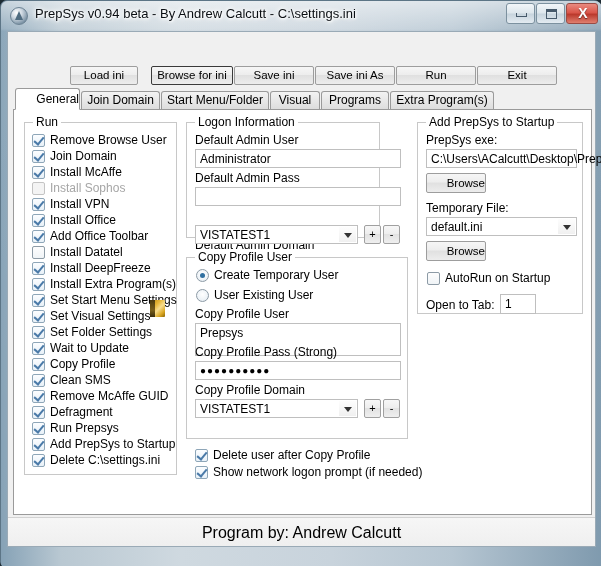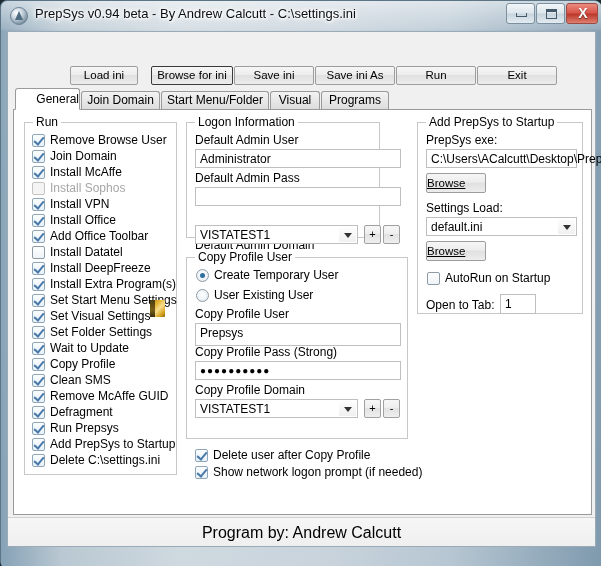--- a/index.html
+++ b/index.html
@@ -184,21 +184,21 @@
   .smallbtn {
     position:absolute; width:17px; height:19px;
     background: linear-gradient(180deg,#f7f7f7 0%, #eeeeee 45%, #e2e2e2 50%, #efefef 100%);
     border:1px solid #a0a0a0; box-sizing:border-box; border-radius:2px;
     font-size:11px; text-align:center; line-height:17px; color:#000;
   }
   .pbtn {
     position:absolute; height:20px;
     background: linear-gradient(180deg,#f6f6f6 0%, #ededed 45%, #e0e0e0 50%, #ededed 100%);
     border:1px solid #9d9d9d; box-sizing:border-box; border-radius:2px;
-    font-size:11.5px; color:#000; text-align:left; line-height:18px;text-decoration:underline;
+    font-size:11.5px; color:#000; text-align:right; line-height:18px;
   }
   #vpn-icon {
     position:absolute; left:136px; top:190px; width:15px; height:17px;
     background: linear-gradient(135deg, #b8860b 0%, #e8b83a 35%, #f7dd8e 55%, #d9a520 80%, #8a6508 100%);
     border-radius:1px;
   }
   #vpn-icon:before{
     content:""; position:absolute; left:0; top:0; width:5px; height:17px;
     background: linear-gradient(180deg,#4a3a10 0%, #7a5f18 60%, #3a2d0c 100%);
   }
@@ -244,20 +244,21 @@
         <div class="tbtn" style="left: 388px; width: 80px;">Run</div>
         <div class="tbtn" style="left: 469px; width: 80px;">Exit</div>
       </div>
 
     <div id="tabstrip">
         <div class="tab active" style="left: 2px; width: 65px;">General</div>
         <div class="tab" style="left: 68px; width: 79px;">Join Domain</div>
         <div class="tab" style="left: 148px; width: 108px;">Start Menu/Folder</div>
         <div class="tab" style="left: 257px; width: 50px;">Visual</div>
         <div class="tab" style="left: 308px; width: 68px;">Programs</div>
+        <div class="tab" style="left: 377px; width: 104px;">Extra Program(s)</div>
       </div>
 
     <div id="tabpage">
 
       <div class="group" style="left:10px; top:12px; width:153px; height:353px;">
         <span class="legend">Run</span>
         <div id="run-items">
             <div class="cb checked" style="left: 7px; top: 10px;">
               <span class="box"></span>
               <span class="lbl">Remove Browse User</span>
@@ -374,21 +375,21 @@
         <div class="rb sel" style="left:9px; top:10px;">
           <span class="dot"></span>
           <span class="lbl">Create Temporary User</span>
         </div>
         <div class="rb" style="left:9px; top:30px;">
           <span class="dot"></span>
           <span class="lbl">User Existing User</span>
         </div>
 
         <span class="fieldlabel" style="left:8px; top:49px;">Copy Profile User</span>
-        <div class="textbox" style="left:8px; top:65px; width:206px; height:23px;">
+        <div class="textbox" style="left:8px; top:65px; width:206px; height:33px;">
           <span class="v">Prepsys</span>
         </div>
 
         <span class="fieldlabel" style="left:8px; top:87px;">Copy Profile Pass (Strong)</span>
         <div class="textbox" style="left:8px; top:103px; width:206px; height:19px;">
           <span class="v" style="top:3px; letter-spacing:1px; font-size:10px;">●●●●●●●●●●</span>
         </div>
 
         <span class="fieldlabel" style="left:8px; top:125px;">Copy Profile Domain</span>
         <div class="combobox" style="left:8px; top:141px; width:163px; height:19px;">
@@ -412,21 +413,21 @@
 
       <div class="group" style="left:403px; top:12px; width:166px; height:192px;">
         <span class="legend">Add PrepSys to Startup</span>
 
         <span class="fieldlabel" style="left:8px; top:10px;">PrepSys exe:</span>
         <div class="textbox" style="left:8px; top:26px; width:151px; height:19px;">
           <span class="v">C:\Users\ACalcutt\Desktop\Preps</span>
         </div>
         <div class="pbtn" style="left:8px; top:50px; width:60px;">Browse</div>
 
-        <span class="fieldlabel" style="left:8px; top:78px;">Settings Load:</span>
+        <span class="fieldlabel" style="left:8px; top:78px;">Temporary File:</span>
         <div class="combobox" style="left:8px; top:94px; width:151px; height:19px;">
           <span class="v">default.ini</span>
           <span class="combo-arrow"></span>
         </div>
         <div class="pbtn" style="left:8px; top:118px; width:60px;">Browse</div>
 
         <div class="cb" id="autorun-cb" style="left:9px; top:148px;">
           <span class="box"></span>
           <span class="lbl">AutoRun on Startup</span>
         </div>

